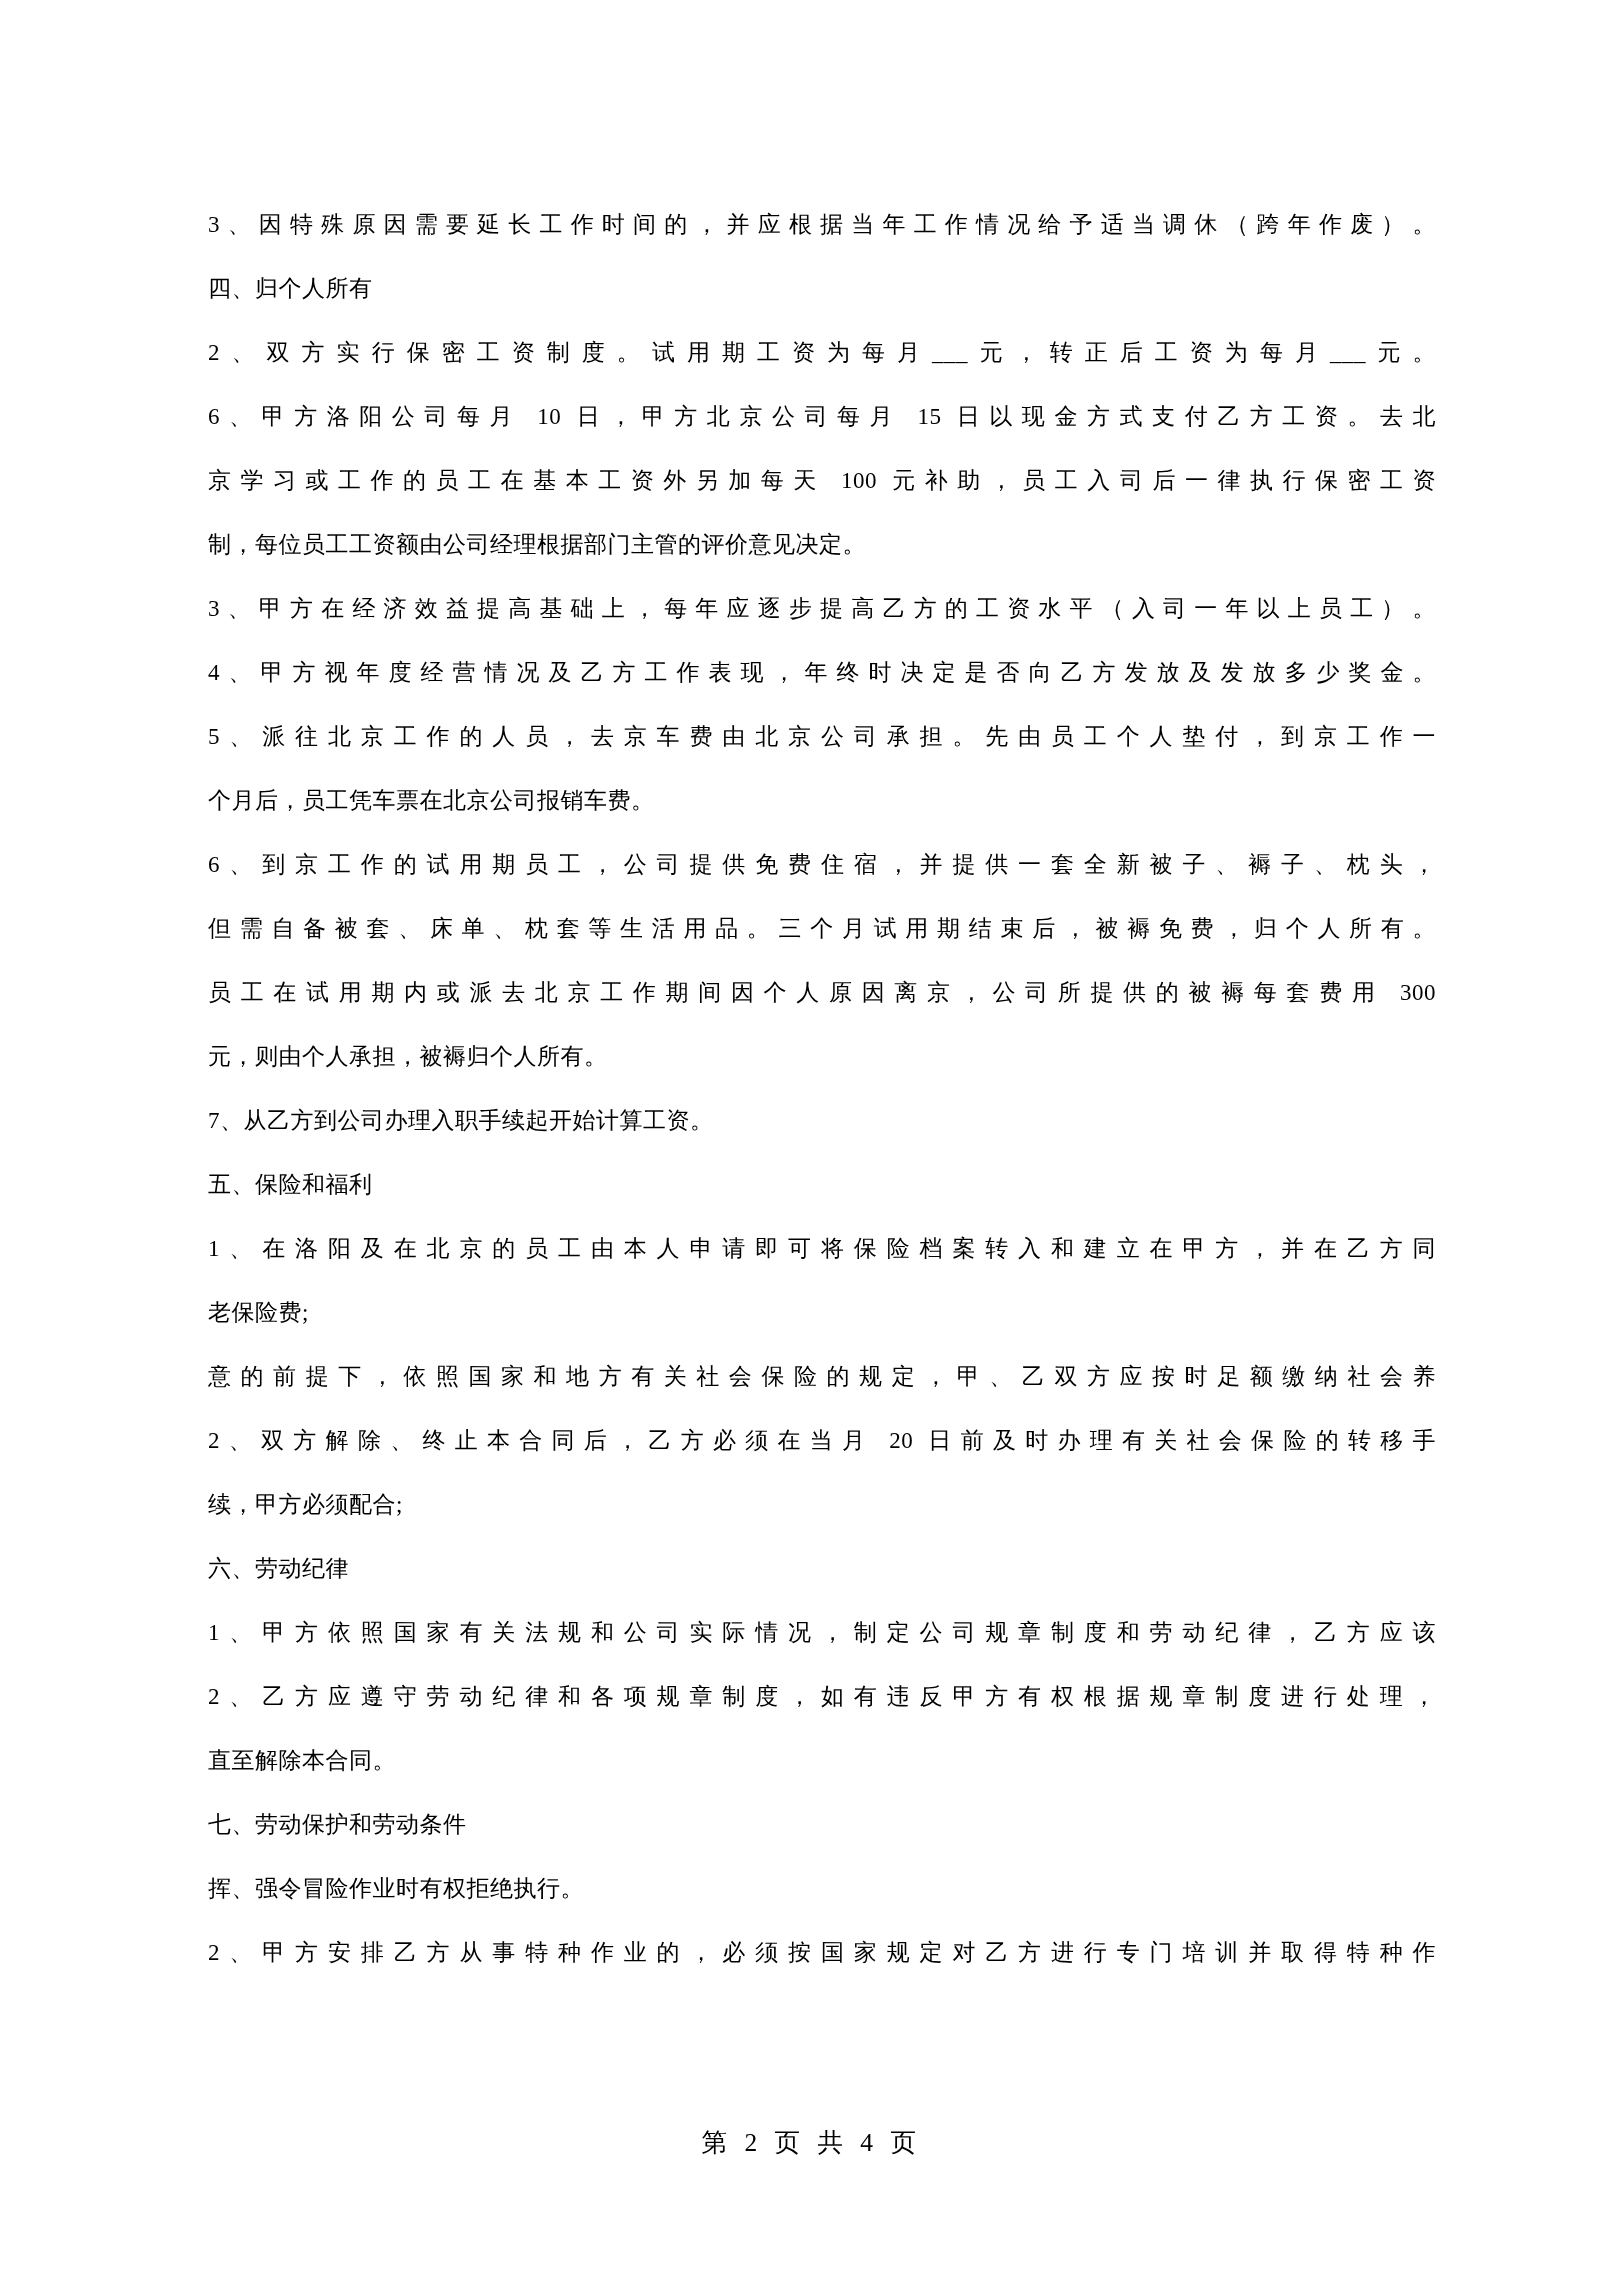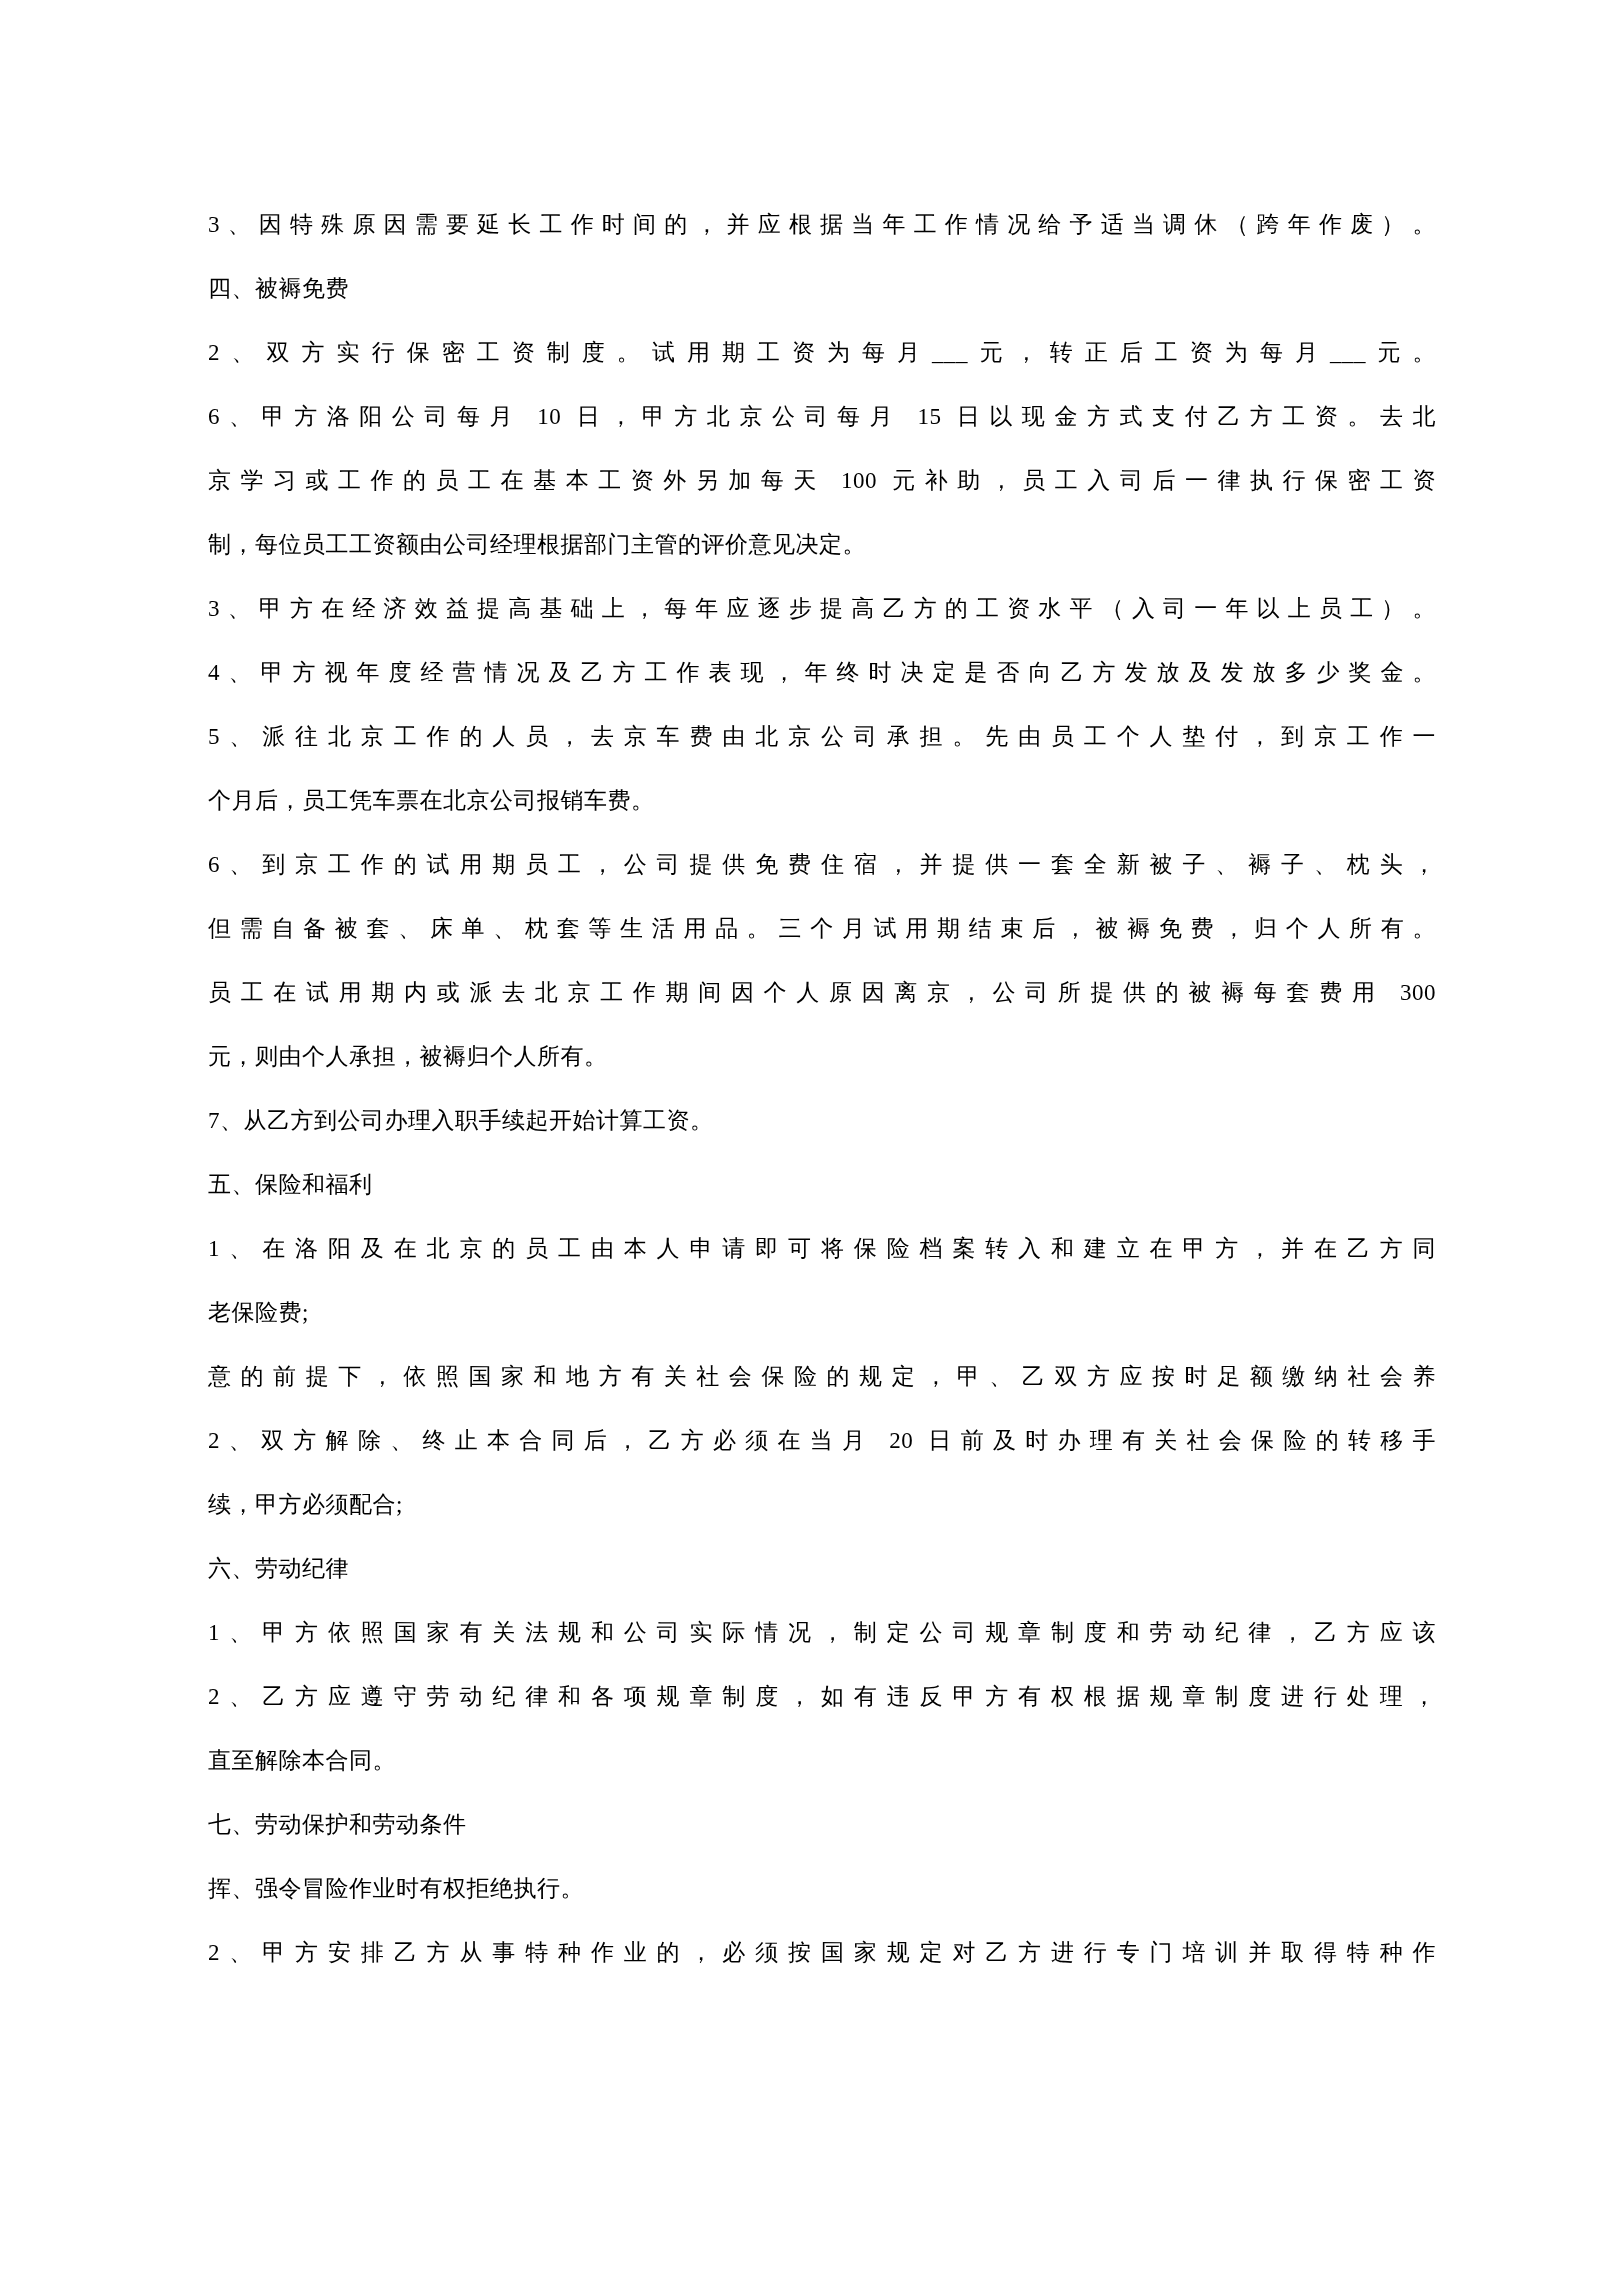--- a/index.html
+++ b/index.html
@@ -46,21 +46,21 @@
     letter-spacing: 5.5px;
     color: #000000;
   }
 </style>
 </head>
 <body>
 
 <div class="page">
   <div class="content">
     <div class="line fill">3、因特殊原因需要延长工作时间的，并应根据当年工作情况给予适当调休（跨年作废）。</div>
-    <div class="line">四、被褥免费</div>
+    <div class="line">四、归个人所有</div>
     <div class="line fill">2、双方实行保密工资制度。试用期工资为每月___元，转正后工资为每月___元。</div>
     <div class="line fill">6、甲方洛阳公司每月 10 日，甲方北京公司每月 15 日以现金方式支付乙方工资。去北</div>
     <div class="line fill">京学习或工作的员工在基本工资外另加每天 100 元补助，员工入司后一律执行保密工资</div>
     <div class="line">制，每位员工工资额由公司经理根据部门主管的评价意见决定。</div>
     <div class="line fill">3、甲方在经济效益提高基础上，每年应逐步提高乙方的工资水平（入司一年以上员工）。</div>
     <div class="line fill">4、甲方视年度经营情况及乙方工作表现，年终时决定是否向乙方发放及发放多少奖金。</div>
     <div class="line fill">5、派往北京工作的人员，去京车费由北京公司承担。先由员工个人垫付，到京工作一</div>
     <div class="line">个月后，员工凭车票在北京公司报销车费。</div>
     <div class="line fill">6、到京工作的试用期员工，公司提供免费住宿，并提供一套全新被子、褥子、枕头，</div>
     <div class="line fill">但需自备被套、床单、枕套等生活用品。三个月试用期结束后，被褥免费，归个人所有。</div>
@@ -75,14 +75,15 @@
     <div class="line">续，甲方必须配合;</div>
     <div class="line">六、劳动纪律</div>
     <div class="line fill">1、甲方依照国家有关法规和公司实际情况，制定公司规章制度和劳动纪律，乙方应该</div>
     <div class="line fill">2、乙方应遵守劳动纪律和各项规章制度，如有违反甲方有权根据规章制度进行处理，</div>
     <div class="line">直至解除本合同。</div>
     <div class="line">七、劳动保护和劳动条件</div>
     <div class="line">挥、强令冒险作业时有权拒绝执行。</div>
     <div class="line fill">2、甲方安排乙方从事特种作业的，必须按国家规定对乙方进行专门培训并取得特种作</div>
   </div>
 
+  <div class="footer">第 2 页 共 4 页</div>
 </div>
 
 
 </body></html>

